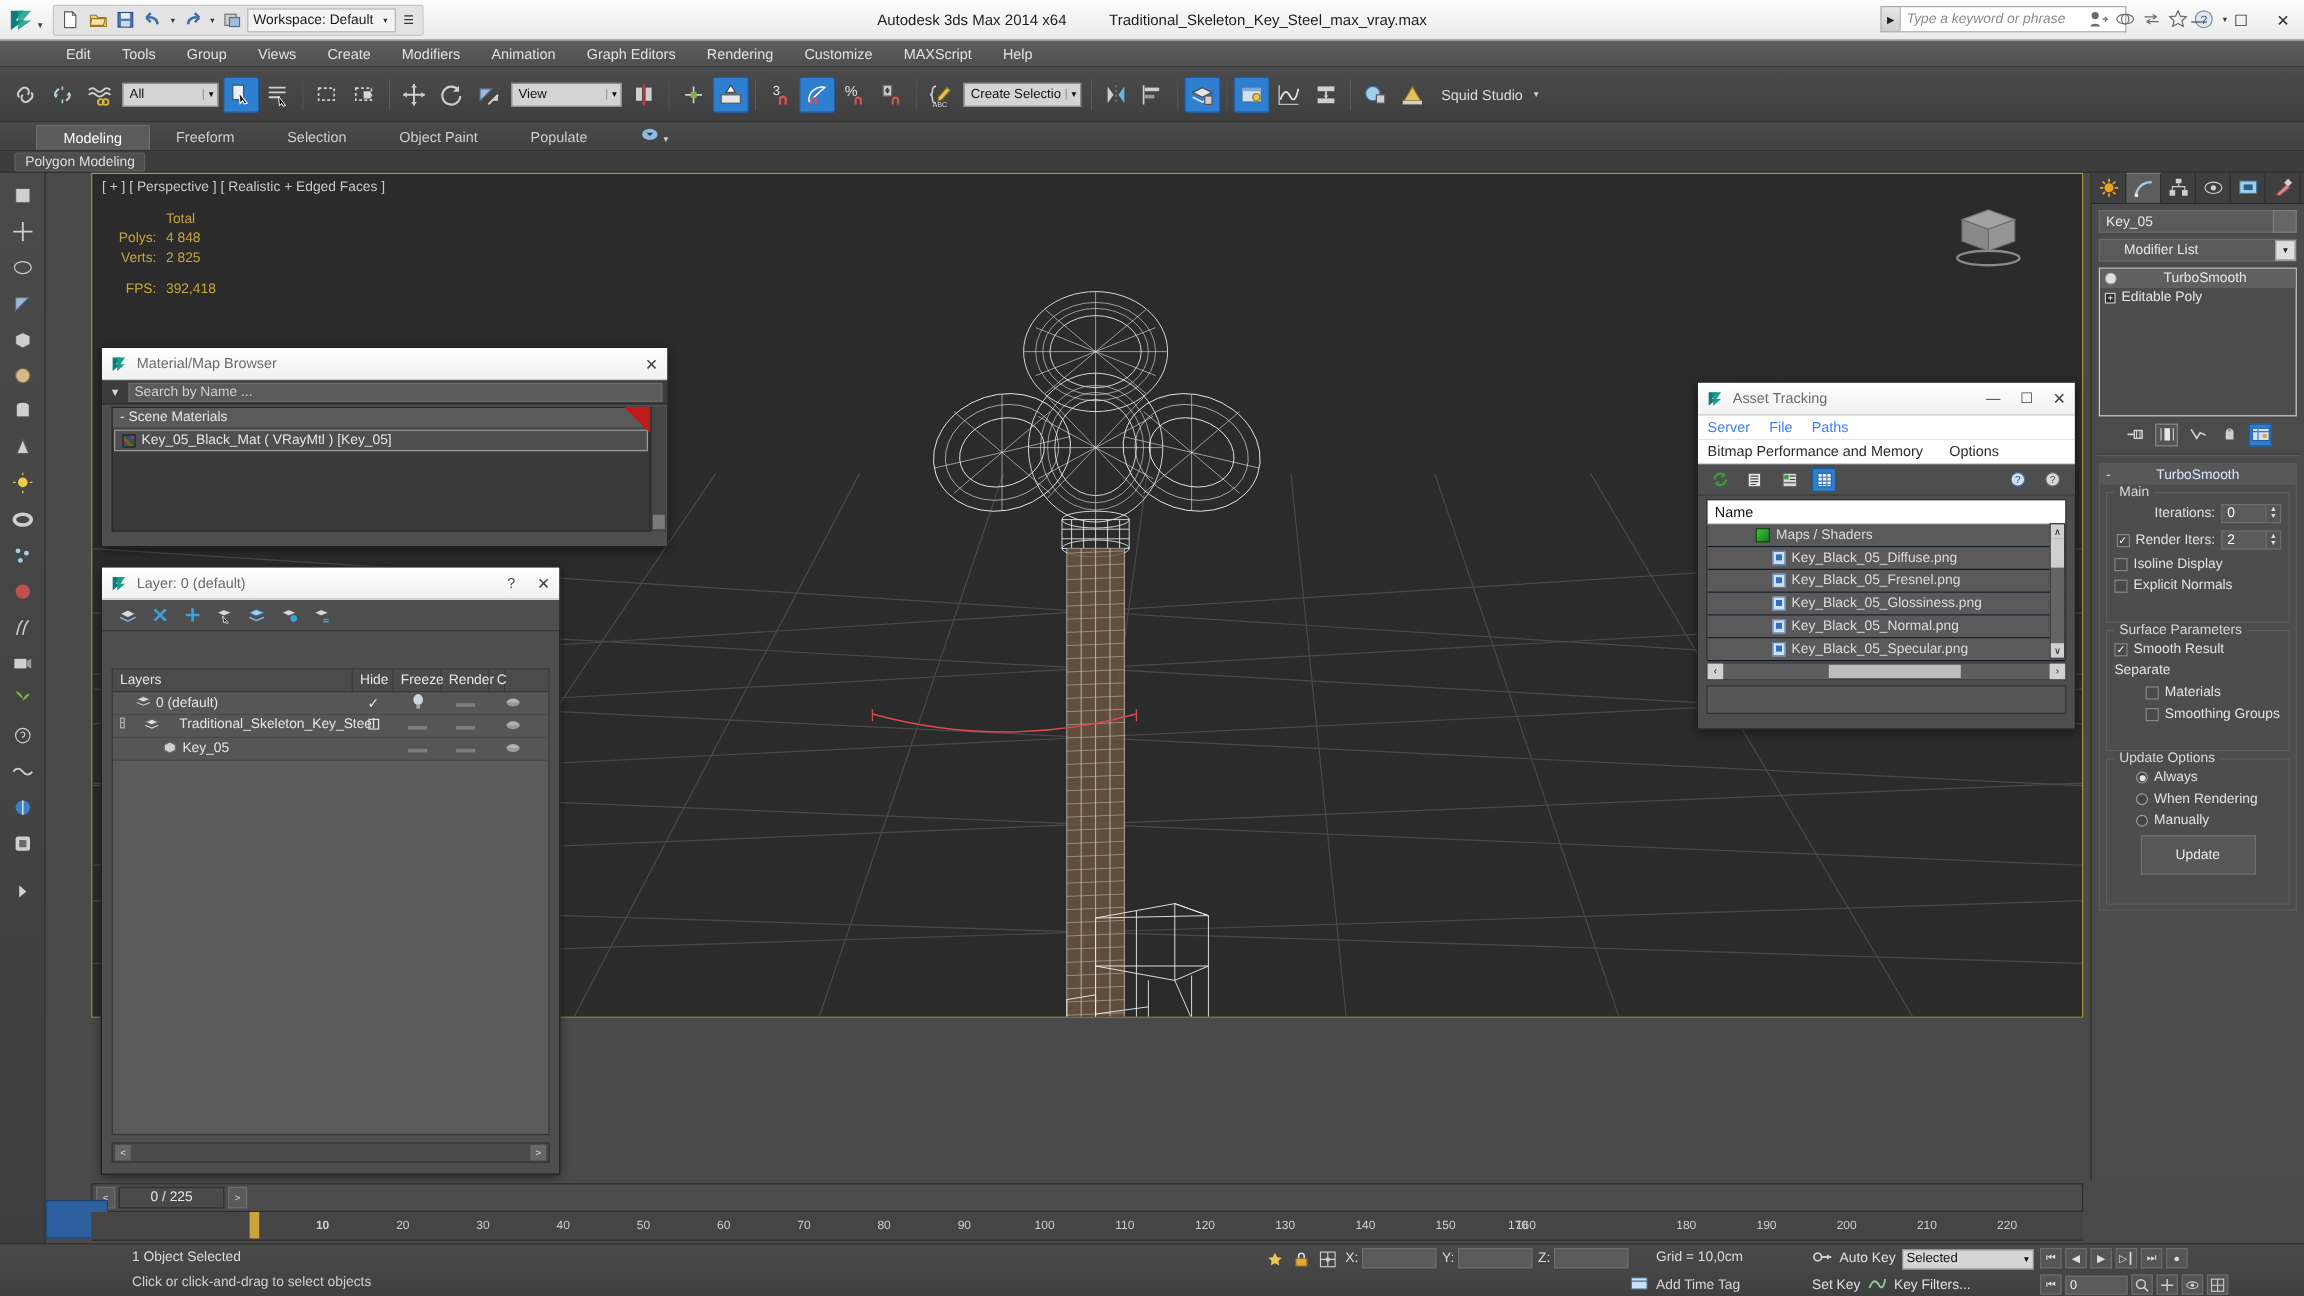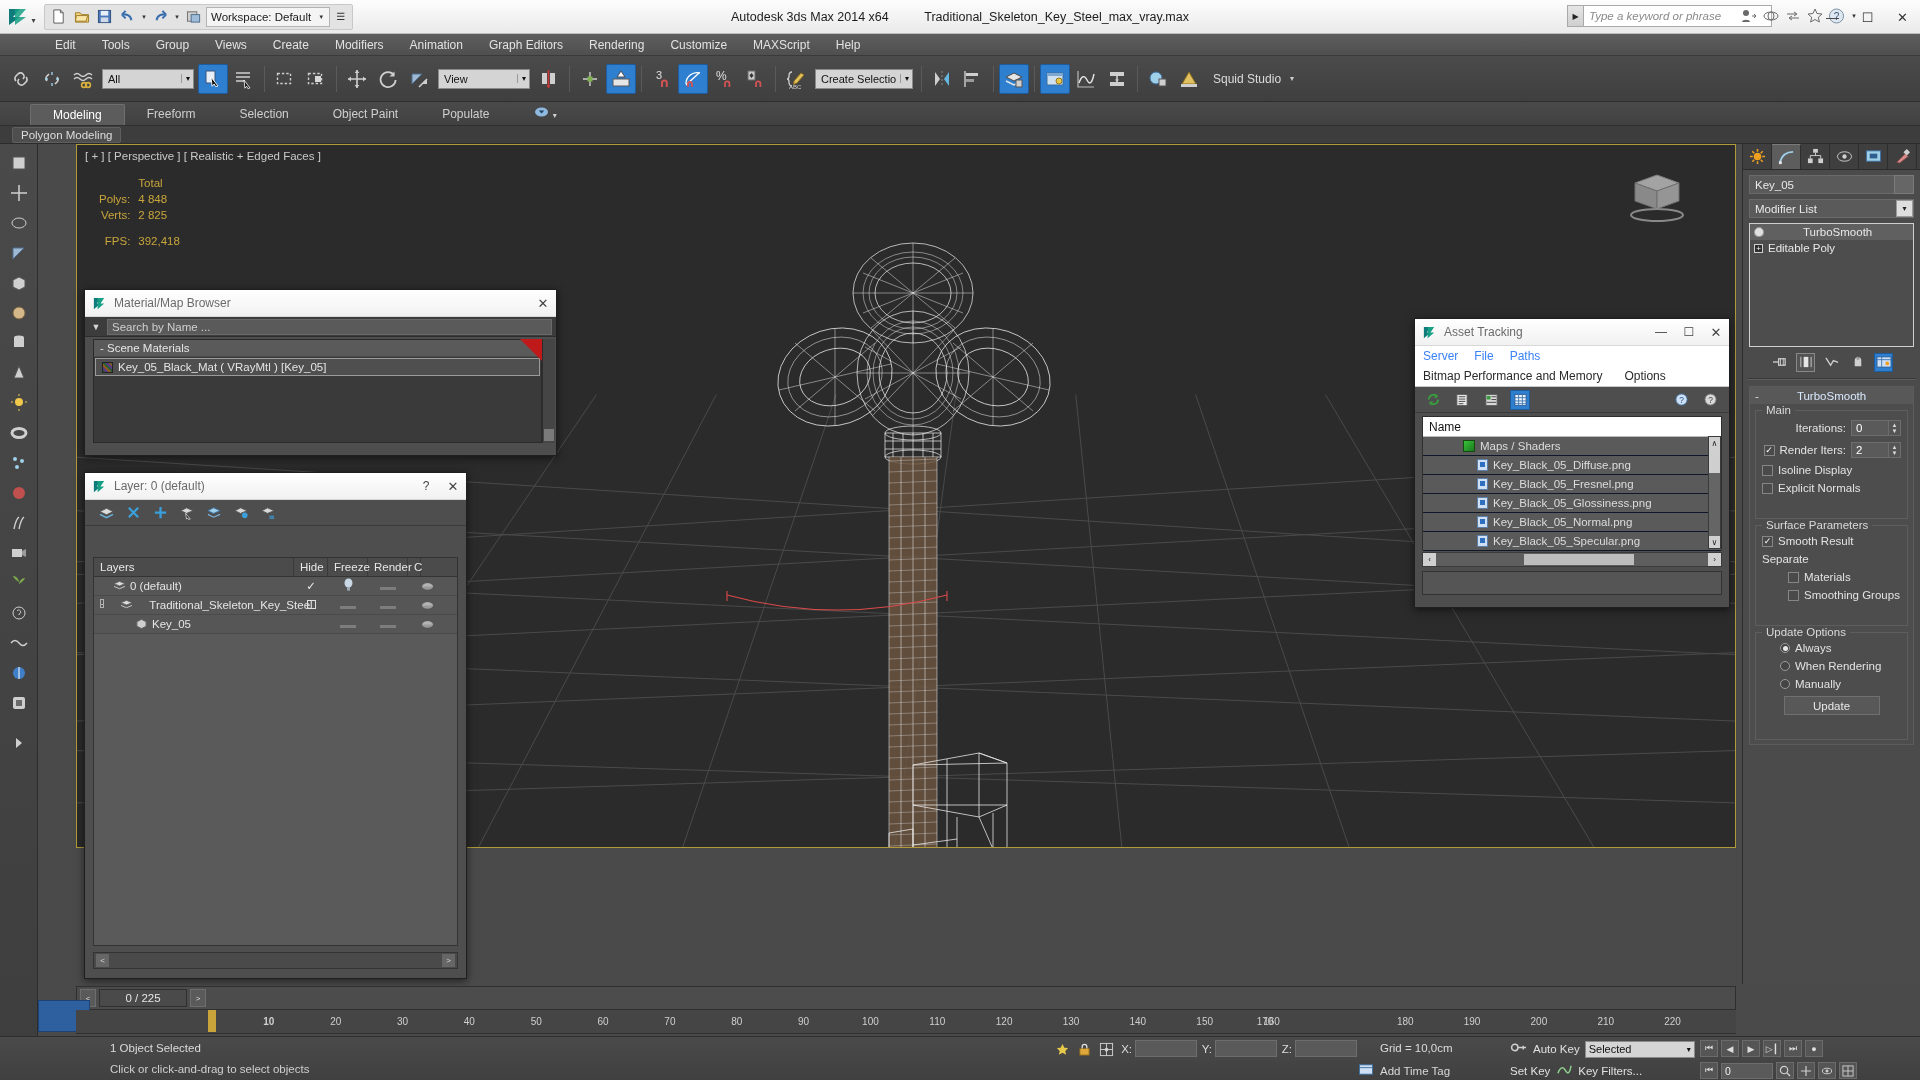--- a/index.html
+++ b/index.html
@@ -196,21 +196,21 @@
   .at-hsb .th{height:11px;width:110px;background:#bdbdbd;margin-left:14px}
   .at-status{position:absolute;left:7px;right:7px;top:252px;height:24px;background:#555;border:1px solid #333}
 
   
   .cmdpanel{position:absolute;left:1742px;top:144px;width:178px;height:840px;background:#4b4b4b;border-left:1px solid #2d2d2d}
   .cp-tabs{height:26px;display:flex;align-items:center;background:#3f3f3f;border-bottom:1px solid #2b2b2b}
   .cp-tab{width:29px;height:25px;display:flex;align-items:center;justify-content:center;border-right:1px solid #2e2e2e;cursor:pointer}
   .cp-tab.active{background:#5d5d5d;border-top:1px solid #7a7a7a}
   .cp-name{margin:5px 6px 0 6px;height:19px;background:#5a5a5a;border:1px solid #6a6a6a;color:#e8e8e8;font-size:11.5px;display:flex;align-items:center;padding-left:5px}
   .cp-colorbox{position:absolute;right:6px;top:31px;width:20px;height:19px;background:#666;border:1px solid #7a7a7a}
-  .cp-modlist{margin:5px 6px 0 6px;height:19px;background:#5a5a5a;border:1px solid #6a6a6a;color:#e8e8e8;font-size:11.5px;display:flex;align-items:center;justify-content:space-between;padding-left:5px}
+  .cp-modlist{margin:5px 6px 0 6px;height:19px;background:#5a5a5a;border:1px solid #6a6a6a;color:#e8e8e8;font-size:11.5px;display:flex;align-items:center;justify-content:space-between;padding-left:20px}
   .cp-modlist .ar{width:17px;height:17px;background:#dedede;color:#222;display:flex;align-items:center;justify-content:center;font-size:8px;border:1px solid #9a9a9a}
   .cp-stack{margin:5px 6px 0 6px;height:124px;background:#4d4d4d;border:1px solid #cfcfcf}
   .cp-mrow{height:16px;display:flex;align-items:center;font-size:11.5px;color:#e8e8e8;padding-left:4px;gap:5px}
   .cp-mrow.sel{background:#606060}
   .bulb{width:10px;height:10px;border-radius:50% 50% 45% 45%;background:#e0e0e0;border:1px solid #9a9a9a}
   .plusbox{width:9px;height:9px;border:1px solid #cfcfcf;background:#2f2f2f;color:#fff;font-size:8px;line-height:7px;text-align:center}
   .cp-stackbtns{margin:4px 6px 0 6px;height:22px;display:flex;align-items:center;gap:7px;justify-content:center}
   .sbtn{width:19px;height:19px;display:flex;align-items:center;justify-content:center;border:1px solid transparent;cursor:pointer}
   .sbtn.boxed{border:1px solid #888;background:#545454}
   .sbtn.on{background:#2f7fd1;border-color:#1c5b9c}
@@ -221,21 +221,21 @@
   .grp{margin:6px 5px 4px 5px;border:1px solid #5e5e5e;padding:9px 6px 24px 6px;position:relative}
   .grp>.gl{position:absolute;left:6px;top:-7px;background:#4d4d4d;padding:0 4px;font-size:11.5px;color:#d9d9d9}
   .frow{display:flex;align-items:center;margin-bottom:6px;font-size:11.5px;color:#e2e2e2;gap:5px}
   .frow.r{justify-content:flex-end}
   .spin{display:flex;align-items:stretch;height:16px}
   .spin .v{width:38px;background:#5a5a5a;border:1px solid #6d6d6d;color:#fff;font-size:11.5px;display:flex;align-items:center;padding-left:4px}
   .spin .b{width:12px;background:#555;border:1px solid #6d6d6d;border-left:none;display:flex;flex-direction:column;align-items:center;justify-content:center;font-size:6px;color:#ddd;line-height:6px}
   .cb{width:11px;height:11px;border:1px solid #868686;background:#4a4a4a;display:inline-flex;align-items:center;justify-content:center;font-size:9px;color:#fff}
   .rb{width:10px;height:10px;border-radius:50%;border:1px solid #9a9a9a;background:#444;display:inline-flex;align-items:center;justify-content:center}
   .rb.on:after{content:'';width:5px;height:5px;border-radius:50%;background:#e8e8e8}
-  .ubtn{margin:2px auto 0 auto;width:96px;height:19px;background:#585858;border:1px solid #707070;color:#e8e8e8;font-size:11.5px;display:flex;align-items:center;justify-content:center}
+  .ubtn{margin:2px auto 0 auto;width:96px;height:33px;background:#585858;border:1px solid #707070;color:#e8e8e8;font-size:11.5px;display:flex;align-items:center;justify-content:center}
 
   
   .timeline{position:absolute;left:76px;top:986px;width:1660px;height:24px;background:#4c4c4c;border:1px solid #2f2f2f;display:flex;align-items:center}
   .tl-arrow{width:16px;height:18px;background:#5a5a5a;border:1px solid #6d6d6d;color:#ddd;font-size:8px;display:flex;align-items:center;justify-content:center;margin:0 3px}
   .tl-field{width:88px;height:18px;background:#4a4a4a;border:1px solid #2f2f2f;color:#e6e6e6;font-size:11.5px;display:flex;align-items:center;justify-content:center}
   .trackbar{position:absolute;left:76px;top:1010px;width:1660px;height:24px;background:#454545;border-bottom:1px solid #2f2f2f}
   .tick{position:absolute;top:6px;font-size:10px;color:#cfcfcf;transform:translateX(-50%)}
   .slider-key{position:absolute;left:132px;top:0;width:8px;height:22px;background:#c8a43a}
   .left-bottom-ico{position:absolute;left:44px;top:1012px;width:22px;height:20px;display:flex;align-items:center;justify-content:center}
 
@@ -397,21 +397,21 @@
         </svg>
     </div>
     <div class="tbtn">
       <svg width="22" height="22" viewBox="0 0 22 22">
           <path d="M2 7q3-3 6 0t6 0 6 0" fill="none" stroke="#cfcfcf" stroke-width="1.5"></path>
           <path d="M2 11q3-3 6 0t6 0 6 0" fill="none" stroke="#cfcfcf" stroke-width="1.5"></path>
           <circle cx="16" cy="17" r="2.4" fill="none" stroke="#d9b13d" stroke-width="1.6"></circle>
           <circle cx="12" cy="17" r="2.4" fill="none" stroke="#d9b13d" stroke-width="1.6"></circle>
         </svg>
     </div>
-    <div class="tbcombo" style="width:92px">
+    <div class="tbcombo" style="width:80px">
       <span class="cv">All</span>
       <span class="ca">▾</span>
     </div>
     <div class="tbtn on">
       <svg width="22" height="22" viewBox="0 0 22 22">
           <path d="M4 3h9v12H4z" fill="#e8eef7" stroke="#39557a"></path>
           <path d="M9 9l7 9-2.5.6-1.3-2.6-2.1 2.3z" fill="#111" stroke="#fff" stroke-width=".9"></path>
         </svg>
     </div>
     <div class="tbtn">

